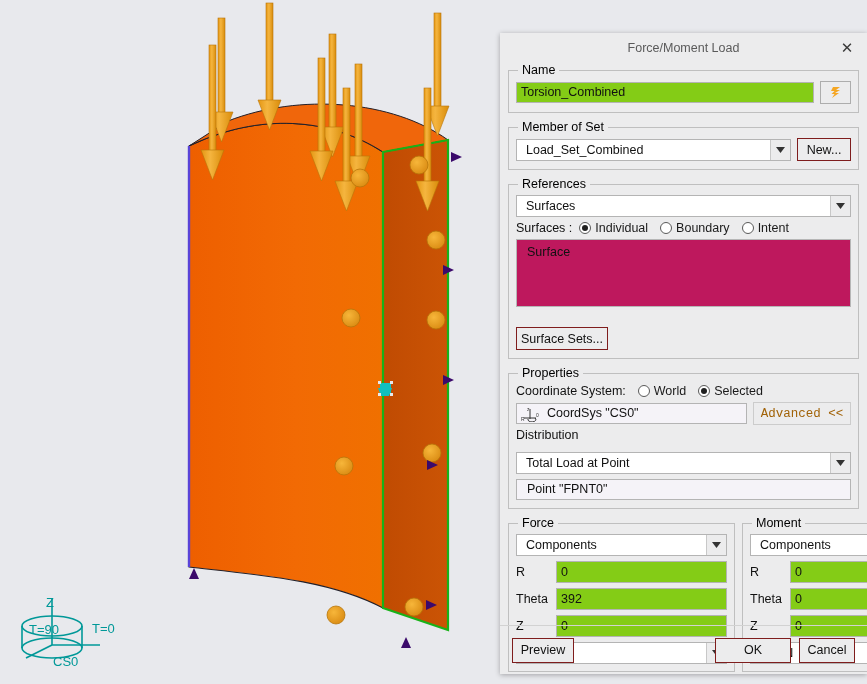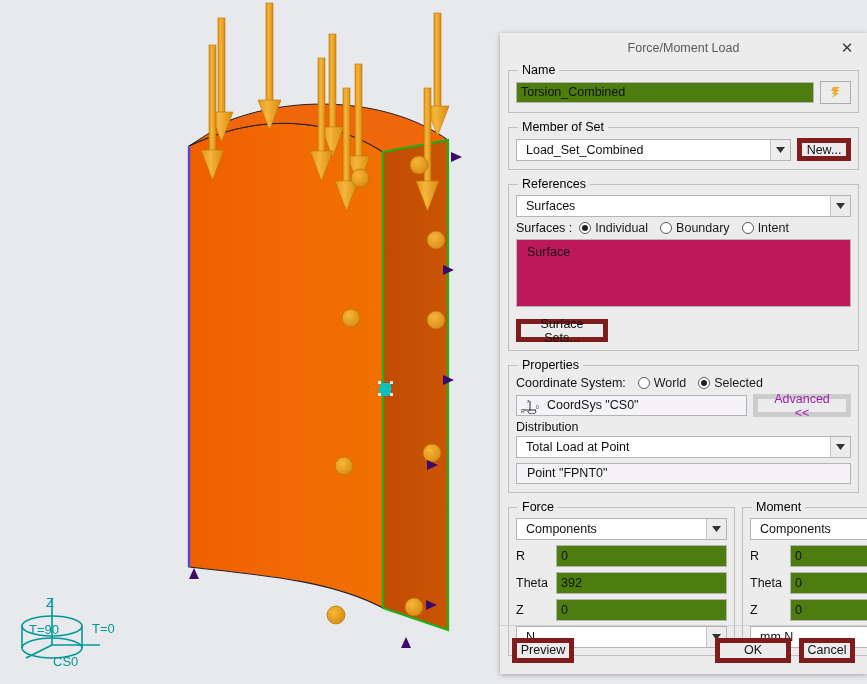--- a/index.html
+++ b/index.html
@@ -45,21 +45,21 @@
   fieldset.grp > legend{
     padding:0 4px;font-size:12.5px;color:#000000;margin-left:2px;
   }
 
   .row{display:flex;align-items:center;gap:6px;}
   .row + .row{margin-top:5px;}
 
   
   .txt{
     flex:1;height:21px;line-height:21px;
-    background:#4d7c0f;border:1px solid #b4b4b4;
+    background:#84cc16;border:1px solid #b4b4b4;
     padding:0 4px;font-size:12.5px;color:#111;box-sizing:border-box;
     font-family:"Liberation Sans",sans-serif;
   }
   .txt.lav{background:#f5f3f8;}
   .readonly{color:#111;}
 
   
   .combo{
     position:relative;flex:1;height:22px;
     background:#fff;border:1px solid #b4b4b4;box-sizing:border-box;
@@ -69,27 +69,27 @@
     white-space:nowrap;overflow:hidden;}
   .combo .arrow{
     width:19px;height:20px;flex:none;background:#ececed;
     border-left:1px solid #c8c8c8;
     display:flex;align-items:center;justify-content:center;
   }
   .combo .arrow svg{display:block;}
 
   
   .btn{
-    background:#ececed;border:5px solid #7f1d1d;
-    height:23px;padding:0 20px;font-size:12.5px;color:#111;
+    background:#ececed;border:1px solid #7f1d1d;
+    height:23px;padding:0 0;font-size:12.5px;color:#111;
     cursor:pointer;box-sizing:border-box;
     font-family:"Liberation Sans",sans-serif;
     display:inline-flex;align-items:center;justify-content:center;
   }
-  .btn.disabled{color:#a21caf;border-color:#cccccc;cursor:default;}
+  .btn.disabled{color:#a16207;border-color:#cccccc;cursor:default;font-family:Liberation Mono, monospace;}
 
   .icon-btn{
     width:31px;height:23px;flex:none;
     background:#ececed;border:1px solid #adadad;
     display:flex;align-items:center;justify-content:center;cursor:pointer;
     box-sizing:border-box;
   }
 
   
   .radio-line{display:flex;align-items:center;gap:3px;margin:4px 0 4px 0;font-size:12.5px;}
@@ -338,21 +338,21 @@
         <label class="radio">
           <span class="rd"></span>
           <span>Intent</span>
         </label>
       </div>
 
       <div class="listbox">
         <div>Surface</div>
       </div>
 
-      <div class="row" style="margin-top:12px">
+      <div class="row" style="margin-top:20px">
         <button class="btn" style="width:92px">Surface Sets...</button>
       </div>
     </fieldset>
 
     <fieldset class="grp">
       <legend>Properties</legend>
 
       <div class="radio-line" style="margin-top:0">
         <span class="lbl" style="margin-right:9px">Coordinate System:</span>
         <label class="radio">
@@ -377,21 +377,21 @@
               <text x="15" y="11" font-size="5" font-family="'Liberation Sans',sans-serif" fill="#333">0</text>
             </svg>
           </span>
           <span class="readonly">CoordSys "CS0"</span>
         </div>
         <button class="btn disabled" style="width:98px">Advanced &lt;&lt;</button>
       </div>
 
       <div class="sublabel">Distribution</div>
 
-      <div class="row" style="margin-top:2px">
+      <div class="row" style="margin-top:10px">
         <div class="combo">
           <span class="val">Total Load at Point</span>
           <span class="arrow">
             <svg width="9" height="6" viewBox="0 0 9 6">
                 <path d="M0 0 L9 0 L4.5 6 Z" fill="#333"></path>
               </svg>
           </span>
         </div>
       </div>
 

